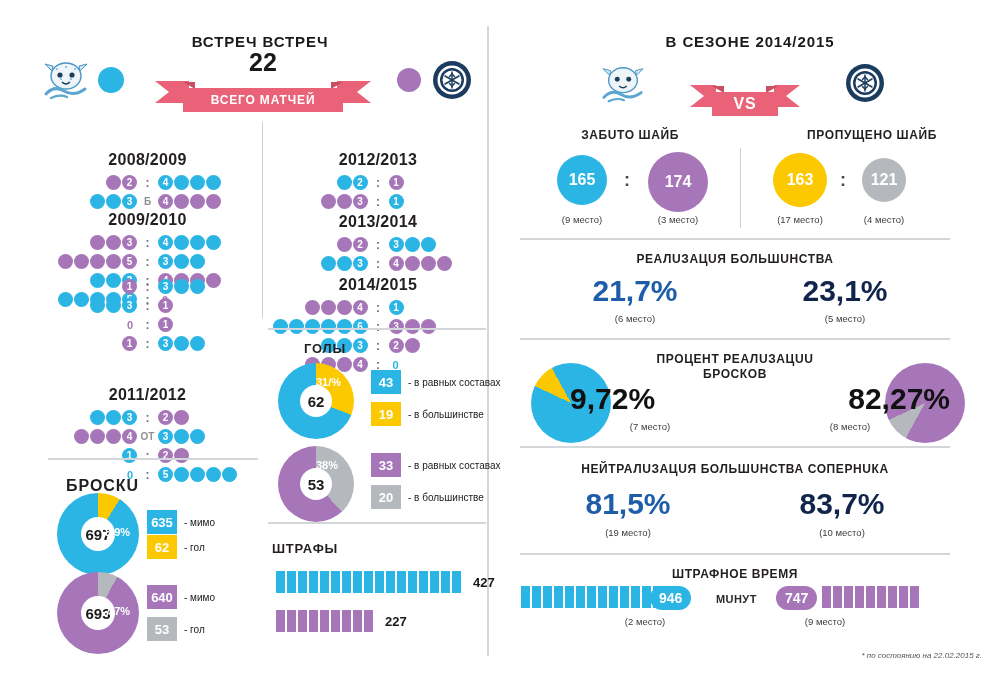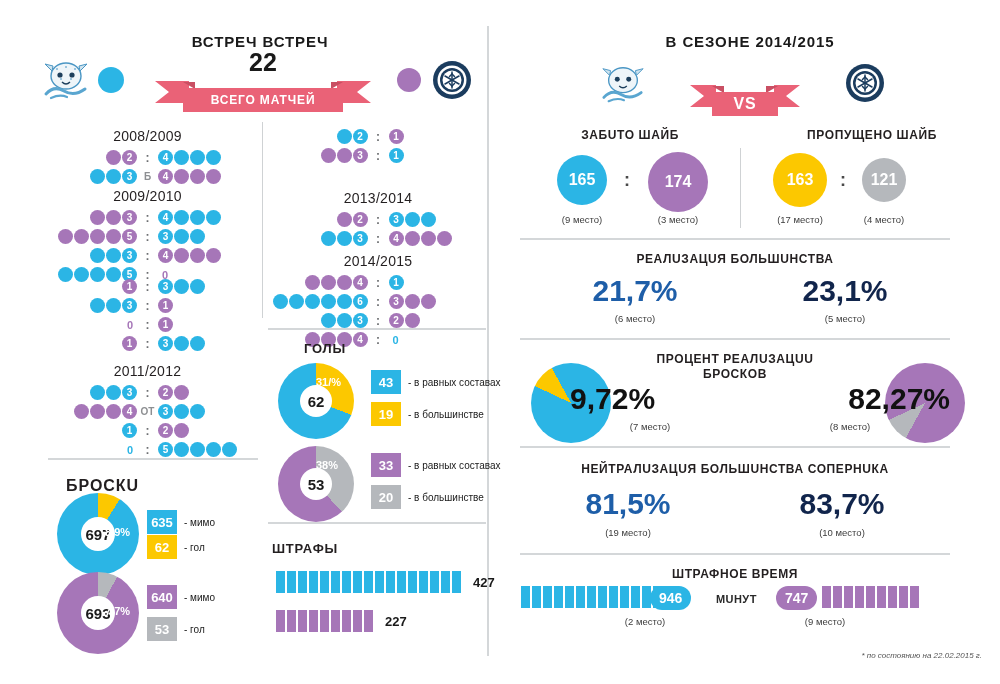--- a/index.html
+++ b/index.html
@@ -59,22 +59,22 @@
   .ribbon .fold-l { left: 28px; clip-path: polygon(0 0, 100% 100%, 100% 0); }
   .ribbon .fold-r { right: 28px; clip-path: polygon(0 100%, 0 0, 100% 0); }
   .ribbon .big-num {
     position: absolute; left: 0; top: -20px; width: 100%;
     text-align: center; font-size: 25px; font-weight: bold; color: #1a1a1a;
   }
   .ribbon .vs-band { font-size: 16px; letter-spacing: .05em; }
 
   
   .season { position: absolute; }
-  .season-name { font-size: 14px; font-weight: normal; text-align: center;
-    letter-spacing: .02em; margin-bottom: 5px; }
+  .season-name { font-size: 16px; font-weight: bold; text-align: center;
+    letter-spacing: .02em; margin-bottom: 5px; margin-top: 23px; }
   .match-row {
     display: flex; align-items: center; justify-content: center;
     height: 17px; margin-bottom: 2px;
   }
   .side { display: flex; align-items: center; height: 16px; }
   .side.left  { justify-content: flex-end; width: 96px; }
   .side.right { justify-content: flex-start; width: 96px; }
   .pip {
     width: 15px; height: 15px; border-radius: 50%;
     display: inline-block; margin: 0 .5px;
@@ -388,20 +388,21 @@
             <span class="pip b"></span>
             <span class="pip b"></span>
             <span class="pip b"></span>
             <span class="pip b"></span>
           </span>
         </div>
       </div>
     </div>
   <div id="seasons-right">
       <div class="season" style="left: 272px; top: 128px; width: 212px;">
+        <div class="season-name">2012/2013</div>
         <div class="match-row">
           <span class="side left">
             <span class="pip b"></span>
             <span class="pip b num">2</span>
           </span>
           <span class="sep colon">:</span>
           <span class="side right">
             <span class="pip p num">1</span>
           </span>
         </div>

